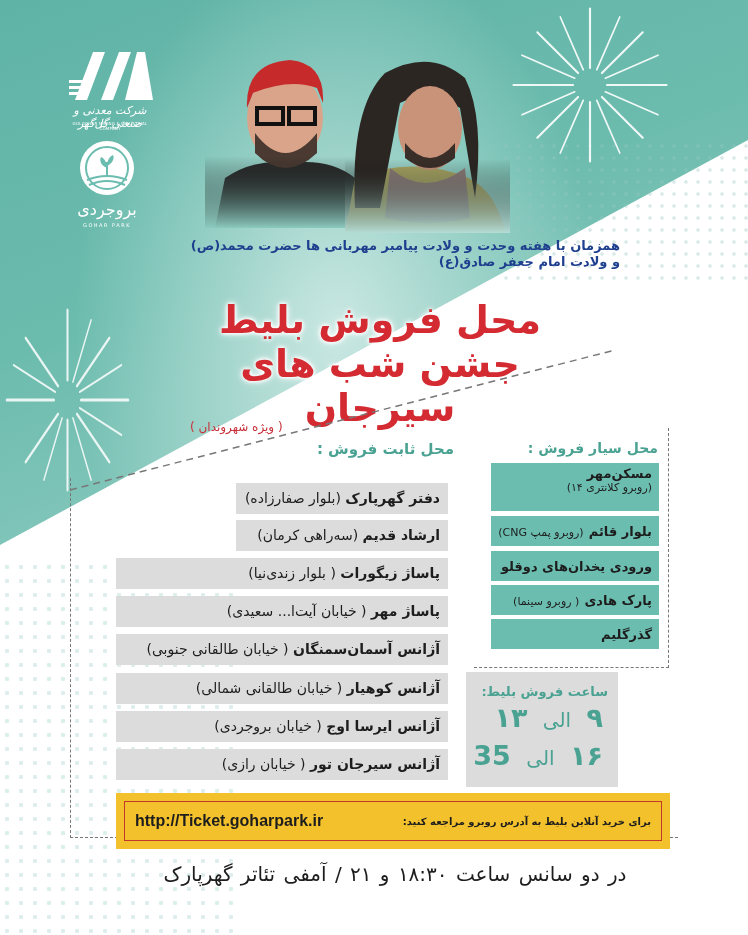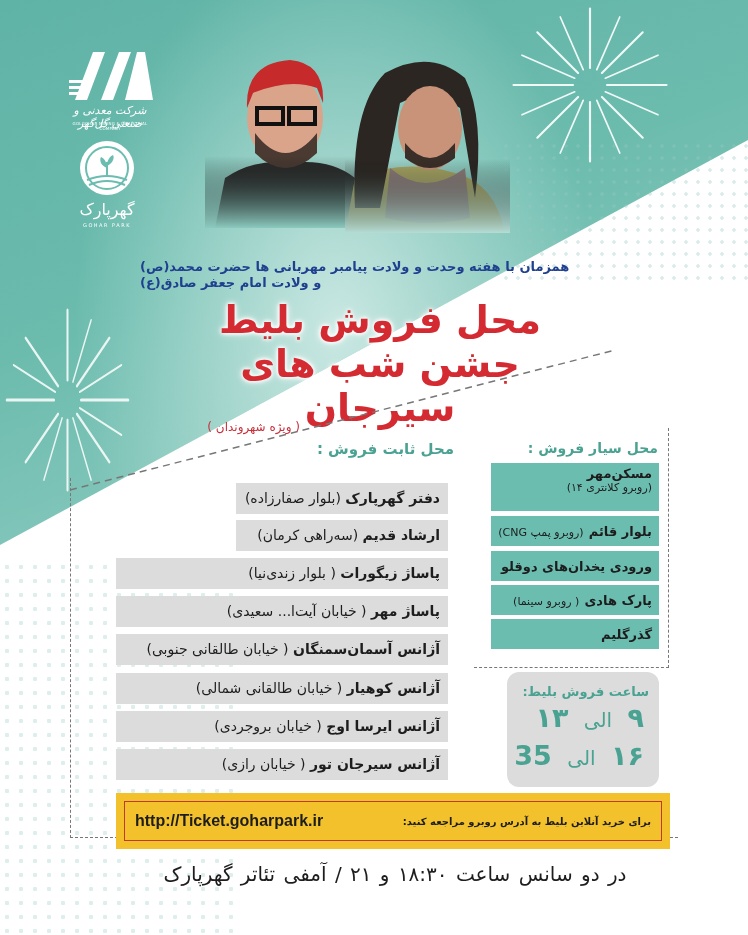--- a/index.html
+++ b/index.html
@@ -48,46 +48,46 @@
   .logo-park-en { position: absolute; left: 0; top: 82px; width: 70px; text-align: center; color: #fff; font-size: 5px; letter-spacing: 1.5px; direction: ltr; }
 
   
   .singer { position: absolute; overflow: hidden; }
   .singer-1 { left: 205px; top: 48px; width: 170px; height: 180px; }
   .singer-2 { left: 345px; top: 48px; width: 165px; height: 185px; }
 
   .name-tag { position: absolute; }
 
   
-  .occasion { position: absolute; left: 140px; top: 259px; width: 480px; text-align: left; color: #1f3f8f; font-weight: bold; font-size: 13px; line-height: 16px; }
+  .occasion { position: absolute; left: 140px; top: 238px; width: 480px; text-align: right; color: #1f3f8f; font-weight: bold; font-size: 13px; line-height: 16px; }
 
   
   .title { position: absolute; left: 170px; top: 298px; width: 420px; text-align: center; color: #d42b32; font-weight: bold; font-size: 38px; line-height: 44px; text-shadow: 0 0 4px #fff, 0 0 4px #fff, 0 0 8px #fff; }
-  .title-note { position: absolute; left: 190px; top: 420px; width: 110px; text-align: right; color: #c8303a; font-size: 12px; }
+  .title-note { position: absolute; left: 190px; top: 420px; width: 110px; text-align: left; color: #c8303a; font-size: 12px; }
 
   
   .dashed-frame { position: absolute; border: 1.5px dashed #777; }
   .frame-main { left: 70px; top: 478px; width: 608px; height: 360px; border-top: none; border-right: none; }
   .frame-right { left: 474px; top: 428px; width: 195px; height: 240px; border-top: none; border-left: none; }
   .diag-dash { position: absolute; left: 60px; top: 345px; width: 560px; height: 150px; }
 
   
   .fixed-heading { position: absolute; left: 294px; top: 440px; width: 160px; text-align: right; color: #4aa292; font-size: 15px; font-weight: bold; }
   .fixed-item { position: absolute; height: 31px; line-height: 31px; background: #dcdcdc; color: #1d1d1d; font-size: 14px; text-align: right; padding-right: 8px; white-space: nowrap; }
   .fixed-item b { font-weight: bold; }
   .fixed-item span.sub { font-weight: normal; }
 
   
   .mobile-heading { position: absolute; left: 490px; top: 440px; width: 168px; text-align: right; color: #4aa292; font-size: 14px; font-weight: bold; }
   .mobile-item { position: absolute; left: 491px; width: 168px; background: #6bbdb0; color: #1d1d1d; text-align: right; padding-right: 7px; }
   .mobile-item .m-name { font-weight: bold; font-size: 13px; }
   .mobile-item .m-sub { font-size: 11px; }
 
   
-  .hours { position: absolute; left: 507px; top: 672px; width: 152px; height: 115px; background: #dcdcdc; border-radius: 12px; }
+  .hours { position: absolute; left: 466px; top: 672px; width: 152px; height: 115px; background: #dcdcdc; }
   .hours-label { position: absolute; right: 10px; top: 12px; color: #4aa292; font-weight: bold; font-size: 13px; }
   .hours-row { position: absolute; right: 15px; color: #4aa292; font-weight: bold; font-size: 27px; white-space: nowrap; }
   .hours-row .mid { font-size: 20px; font-weight: normal; margin: 0 6px; }
 
   
   .ticket-banner { position: absolute; left: 116px; top: 793px; width: 554px; height: 56px; background: #f3c12b; }
   .ticket-inner { position: absolute; left: 8px; top: 8px; right: 8px; bottom: 8px; border: 1.5px solid #c0392b; display: flex; align-items: center; justify-content: space-between; padding: 0 10px; direction: rtl; }
   .ticket-text { color: #1d1d1d; font-size: 10px; font-weight: bold; }
   .ticket-url { color: #1d1d1d; font-size: 16px; font-weight: bold; direction: ltr; font-family: "Liberation Sans", sans-serif; }
 
@@ -161,21 +161,21 @@
   <div class="logo-park">
     <svg class="logo-park-mark" viewBox="0 0 56 56">
       <circle cx="28" cy="28" r="27" fill="#fff"></circle>
       <circle cx="28" cy="28" r="21" fill="none" stroke="#6bbdb0" stroke-width="2"></circle>
       <path d="M28 36 L28 22" stroke="#6bbdb0" stroke-width="2" fill="none"></path>
       <path d="M28 28 C22 26 20 20 22 17 C26 19 28 23 28 28Z" fill="#6bbdb0"></path>
       <path d="M28 26 C33 24 36 18 34 15 C30 17 28 21 28 26Z" fill="#6bbdb0"></path>
       <path d="M8 40 Q28 32 48 40" stroke="#6bbdb0" stroke-width="2" fill="none"></path>
       <path d="M10 45 Q28 37 46 45" stroke="#6bbdb0" stroke-width="2" fill="none"></path>
     </svg>
-    <div class="logo-park-fa">گهرپارک</div>
+    <div class="logo-park-fa">بروجردی</div>
     <div class="logo-park-en">GOHAR PARK</div>
   </div>
 
   <div class="singer singer-1">
     <svg viewBox="0 0 170 180" width="170" height="180">
       <defs>
         <linearGradient id="s1fade" x1="0" y1="0" x2="0" y2="1">
           <stop offset="0.6" stop-color="#000" stop-opacity="0"></stop>
           <stop offset="1" stop-color="#8ccabf" stop-opacity="1"></stop>
         </linearGradient>

